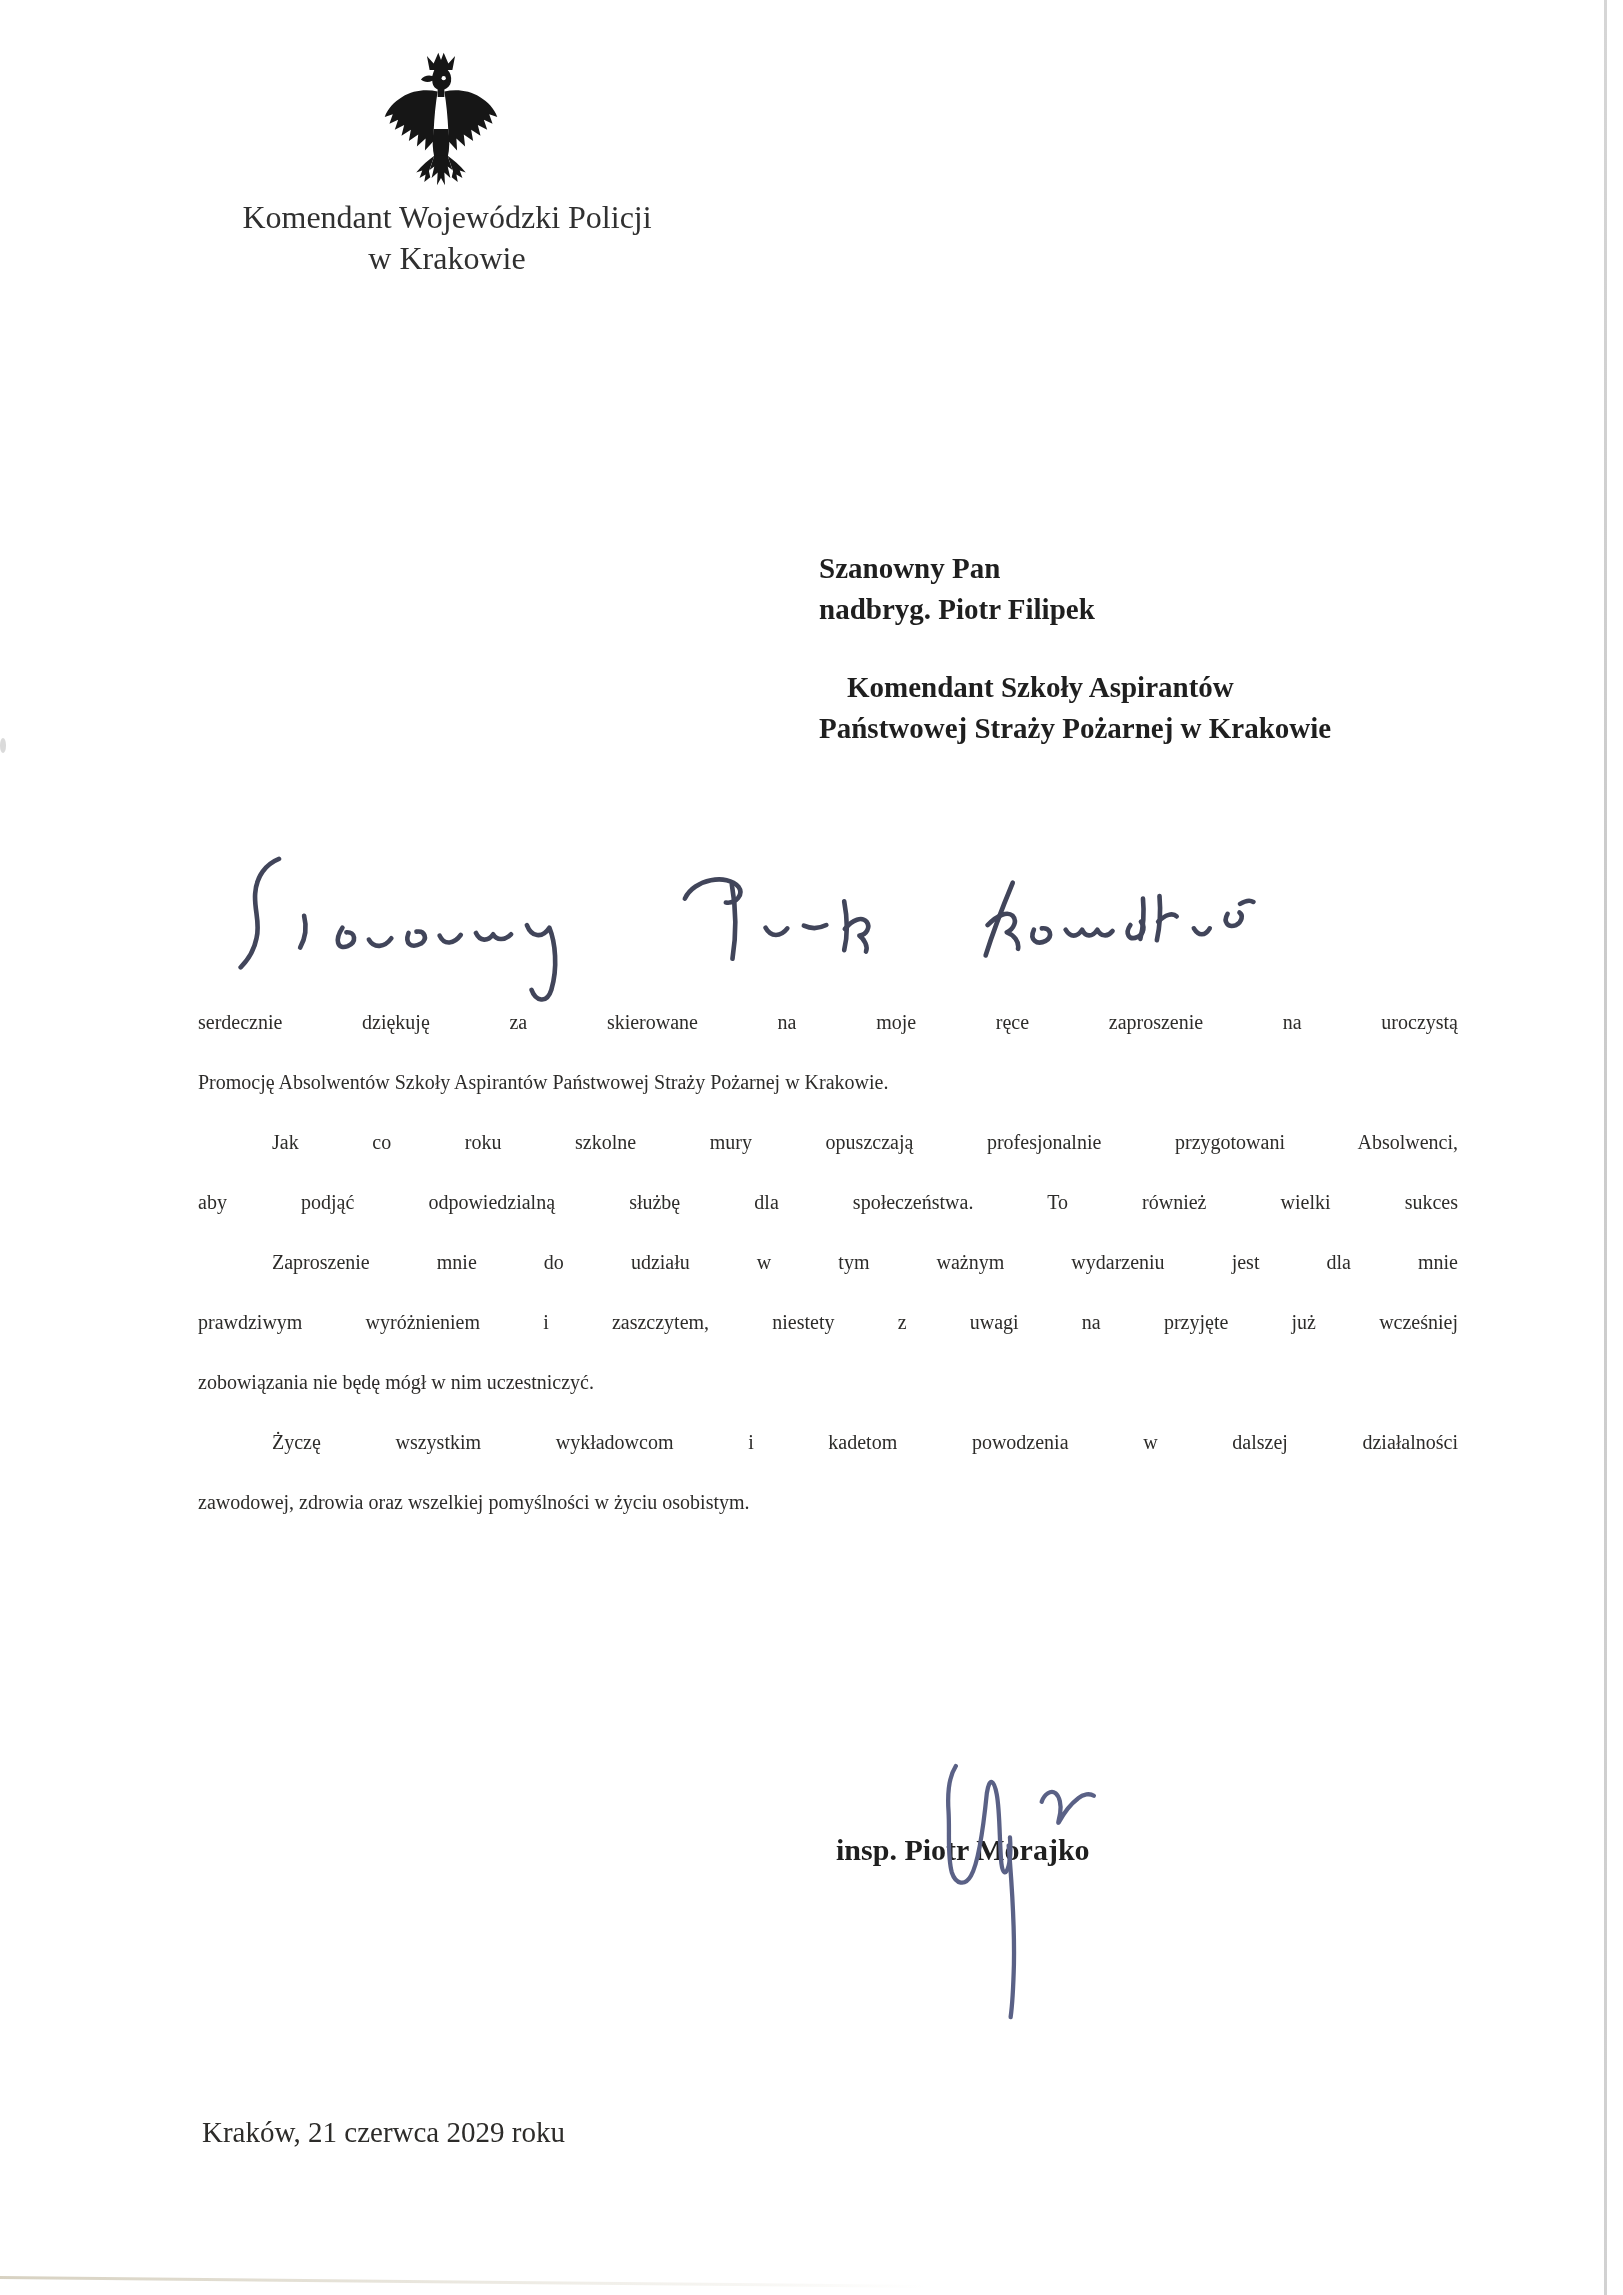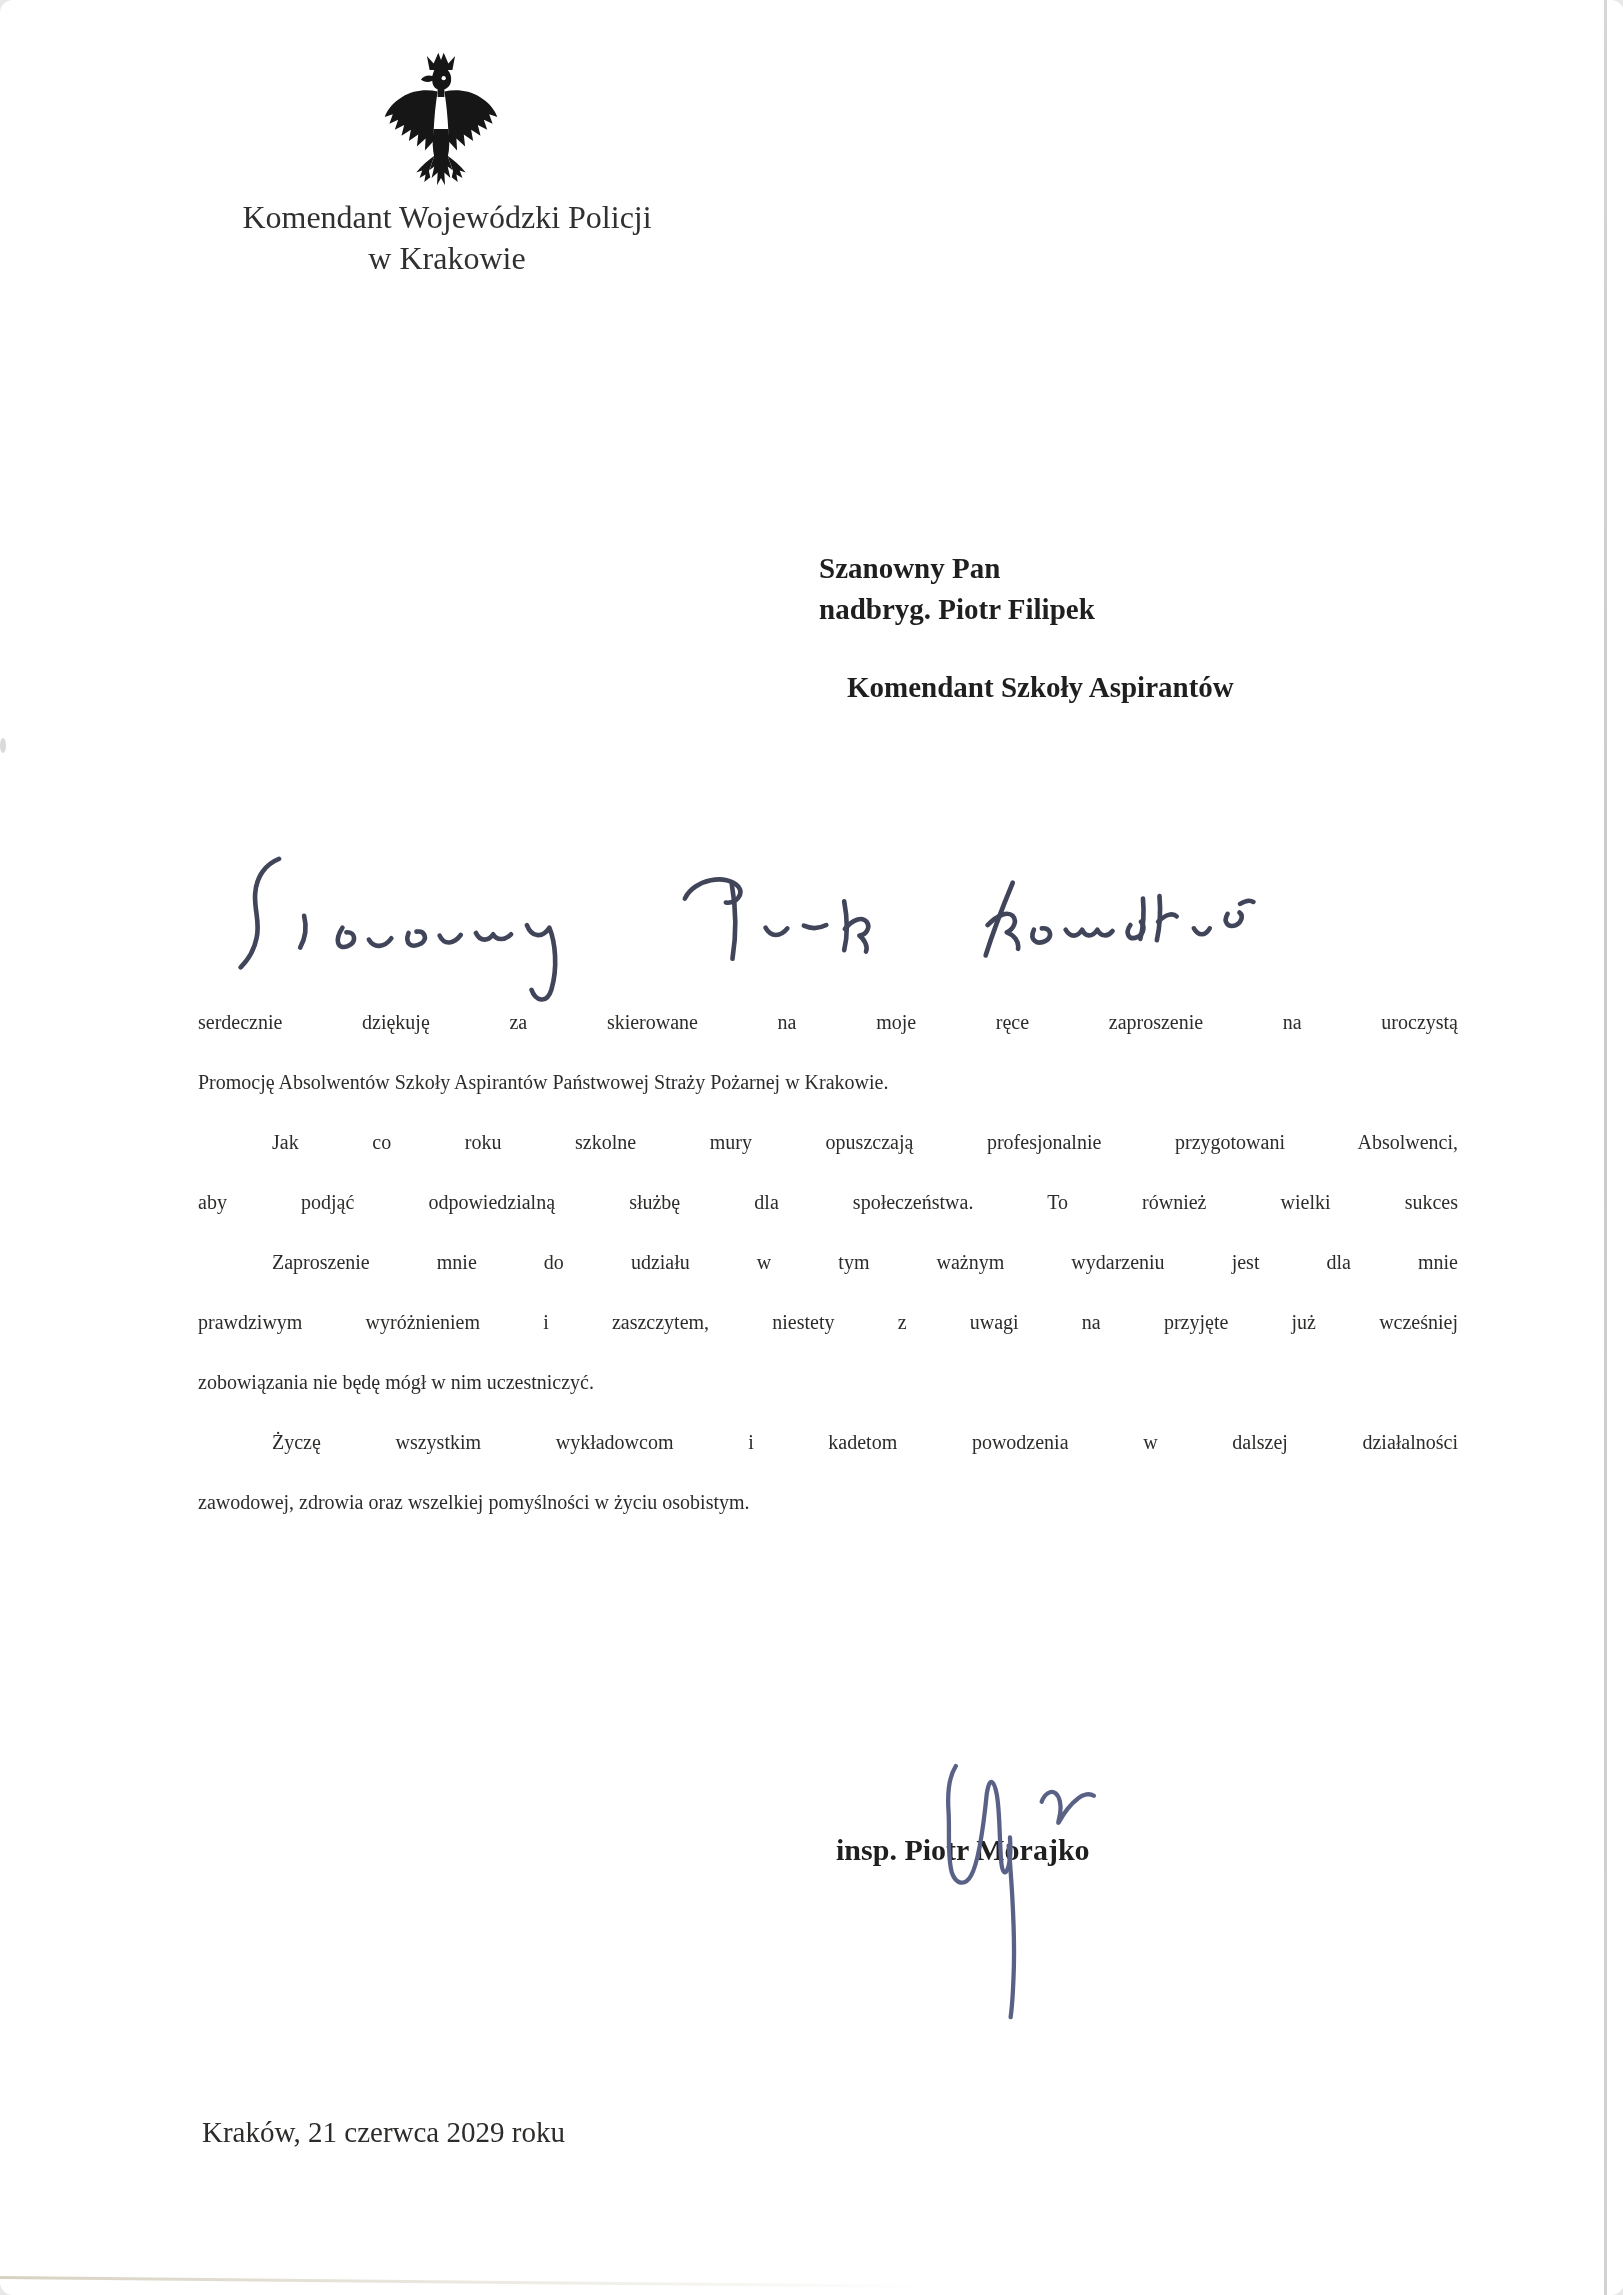--- a/index.html
+++ b/index.html
@@ -3,21 +3,20 @@
 <meta charset="utf-8">
 <style>
   html,body{margin:0;padding:0;background:#e8e8e8;}
   .page{
     position:relative;
     width:1624px;height:2295px;
     background:#ffffff;
     overflow:hidden;
     font-family:"Liberation Serif", serif;
     color:#262626;
-    border-radius:13px;
   }
   
   .emblem{position:absolute;left:380px;top:50px;width:122px;height:144px;}
   .header-block{
     position:absolute;left:179px;top:197px;width:536px;
     text-align:center;font-size:32px;line-height:41px;color:#303030;
     letter-spacing:0px;
   }
   
   .recipient{
@@ -94,20 +93,21 @@
 
   <div class="header-block">
     <div>Komendant Wojewódzki Policji</div>
     <div>w Krakowie</div>
   </div>
 
   <div class="recipient">
     <div>Szanowny Pan</div>
     <div>nadbryg. Piotr Filipek</div>
     <div class="gap">Komendant Szkoły Aspirantów</div>
+    <div>Państwowej Straży Pożarnej w Krakowie</div>
   </div>
 
   <svg class="salutation-svg" viewBox="0 0 1540 290" aria-label="Szanowny Panie Komendancie">
     <g fill="none" stroke="#41455a" stroke-width="7" stroke-linecap="round" stroke-linejoin="round">
 
       <path d="M62,36 C42,44 28,62 26,88 C24,112 34,132 28,156 C24,176 12,192 4,200"></path>
       <path d="M100,122 C104,138 102,156 94,170"></path>
       <path d="M158,140 C146,158 150,174 166,168 C180,162 178,146 164,147"></path>
       <path d="M198,158 C206,172 222,170 232,156"></path>
       <path d="M258,148 C252,164 262,172 277,164 C287,157 283,144 270,146"></path>

